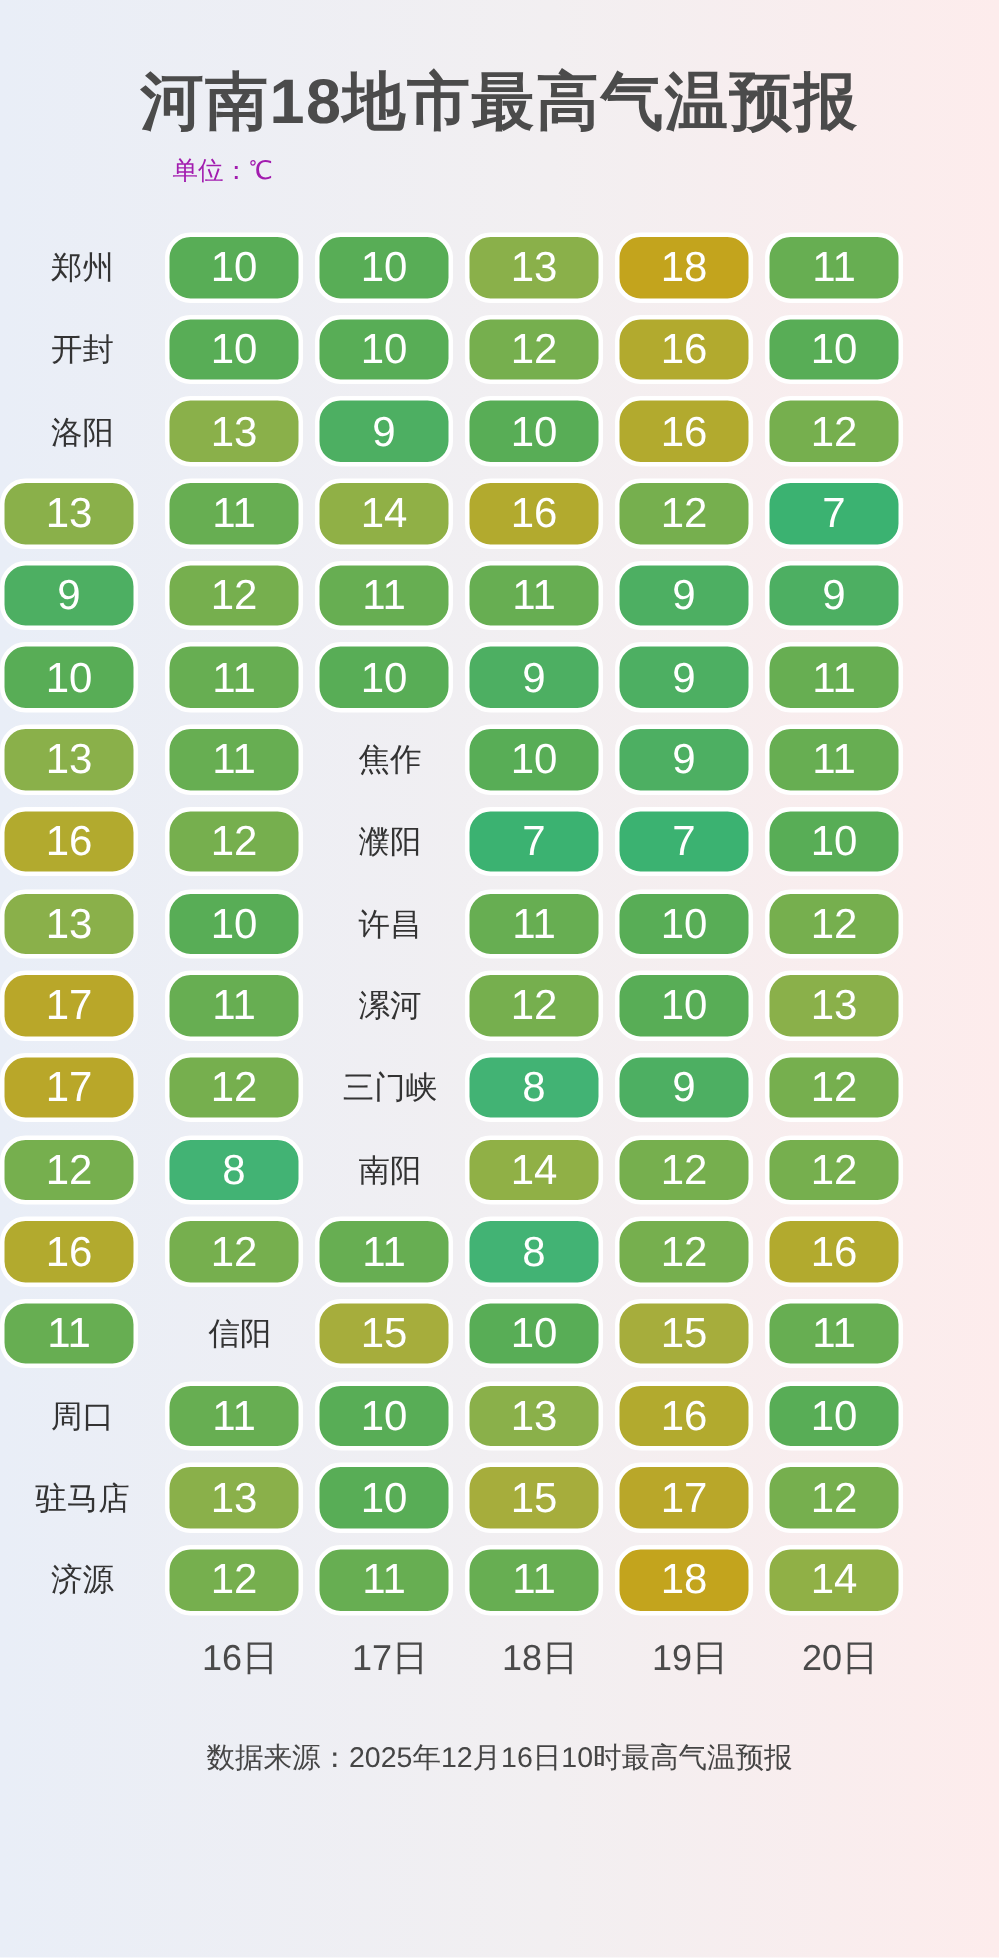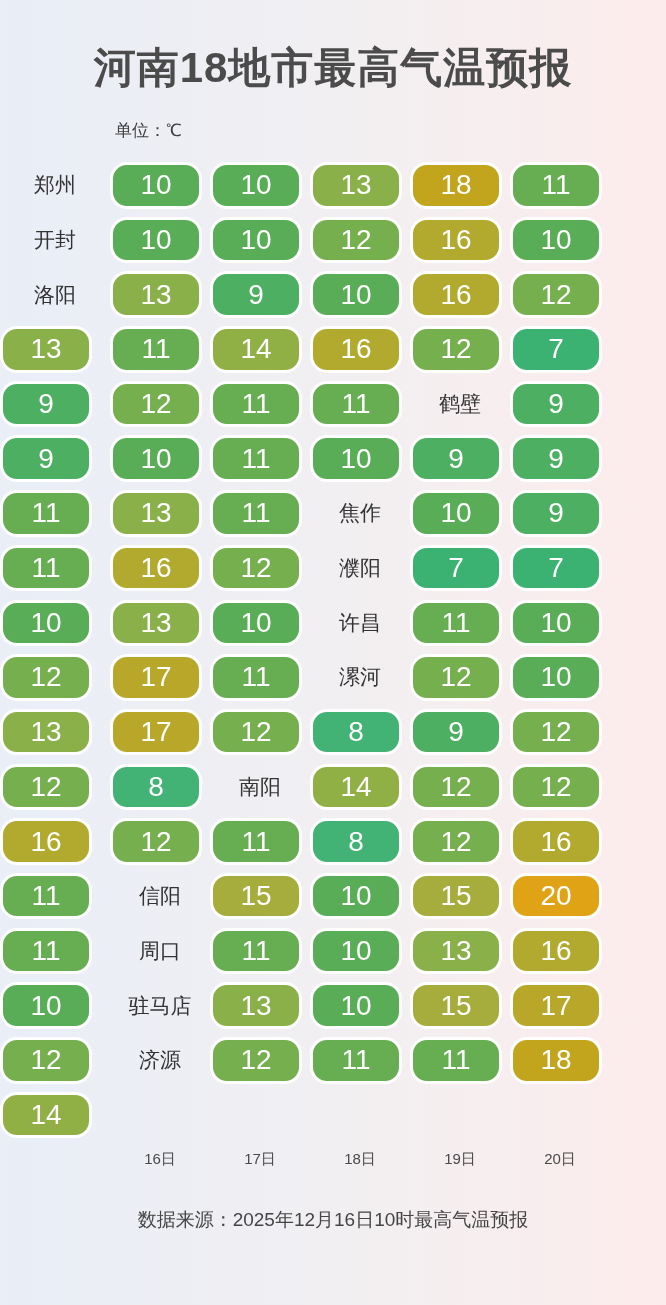--- a/index.html
+++ b/index.html
@@ -13,30 +13,30 @@
   .title {
     margin: 0;
     padding-top: 40px;
     text-align: center;
     font-size: 42px;
     font-weight: 700;
     color: #4b4b4b;
     letter-spacing: 1px;
   }
   .unit {
-    margin: 23px 0 0 115px;
+    margin: 6px 0 0 115px;
     font-size: 17px;
-    color: #404040;
+    color: #a21caf;
   }
   .grid {
     display: grid;
     grid-template-columns: 110px repeat(5, 100px);
     grid-auto-rows: 46.5px;
     row-gap: 8.2px;
-    margin-top: 20px;
+    margin-top: 30px;
   }
   .cell-label {
     display: flex;
     align-items: center;
     justify-content: center;
     font-size: 21px;
     color: #333333;
   }
   .pill {
     width: 92px;
@@ -50,21 +50,21 @@
     color: #ffffff;
     font-size: 28px;
   }
   .dates {
     display: grid;
     grid-template-columns: 110px repeat(5, 100px);
     margin-top: 12px;
   }
   .date {
     text-align: center;
-    font-size: 15px;
+    font-size: 24px;
     color: #4a4a4a;
   }
   .source {
     margin-top: 38px;
     text-align: center;
     font-size: 19px;
     color: #454545;
   }
 </style>
 </head>
@@ -96,21 +96,20 @@
     <div class="pill" style="background: rgb(138, 176, 74);">13</div>
     <div class="pill" style="background: rgb(103, 174, 82);">11</div>
     <div class="pill" style="background: rgb(144, 176, 70);">14</div>
     <div class="pill" style="background: rgb(178, 170, 46);">16</div>
     <div class="pill" style="background: rgb(118, 175, 78);">12</div>
     <div class="pill" style="background: rgb(59, 178, 113);">7</div>
     <div class="pill" style="background: rgb(77, 175, 98);">9</div>
     <div class="pill" style="background: rgb(118, 175, 78);">12</div>
     <div class="pill" style="background: rgb(103, 174, 82);">11</div>
     <div class="pill" style="background: rgb(103, 174, 82);">11</div>
-    <div class="cell-label">鹤壁</div>
     <div class="pill" style="background: rgb(77, 175, 98);">9</div>
     <div class="pill" style="background: rgb(77, 175, 98);">9</div>
     <div class="pill" style="background: rgb(88, 173, 86);">10</div>
     <div class="pill" style="background: rgb(103, 174, 82);">11</div>
     <div class="pill" style="background: rgb(88, 173, 86);">10</div>
     <div class="pill" style="background: rgb(77, 175, 98);">9</div>
     <div class="pill" style="background: rgb(77, 175, 98);">9</div>
     <div class="pill" style="background: rgb(103, 174, 82);">11</div>
     <div class="pill" style="background: rgb(138, 176, 74);">13</div>
     <div class="pill" style="background: rgb(103, 174, 82);">11</div>
@@ -131,41 +130,41 @@
     <div class="pill" style="background: rgb(88, 173, 86);">10</div>
     <div class="pill" style="background: rgb(118, 175, 78);">12</div>
     <div class="pill" style="background: rgb(185, 167, 41);">17</div>
     <div class="pill" style="background: rgb(103, 174, 82);">11</div>
     <div class="cell-label">漯河</div>
     <div class="pill" style="background: rgb(118, 175, 78);">12</div>
     <div class="pill" style="background: rgb(88, 173, 86);">10</div>
     <div class="pill" style="background: rgb(138, 176, 74);">13</div>
     <div class="pill" style="background: rgb(185, 167, 41);">17</div>
     <div class="pill" style="background: rgb(118, 175, 78);">12</div>
+    <div class="cell-label">三门峡</div>
     <div class="pill" style="background: rgb(66, 179, 116);">8</div>
     <div class="pill" style="background: rgb(77, 175, 98);">9</div>
     <div class="pill" style="background: rgb(118, 175, 78);">12</div>
     <div class="pill" style="background: rgb(118, 175, 78);">12</div>
     <div class="pill" style="background: rgb(66, 179, 116);">8</div>
     <div class="cell-label">南阳</div>
     <div class="pill" style="background: rgb(144, 176, 70);">14</div>
     <div class="pill" style="background: rgb(118, 175, 78);">12</div>
     <div class="pill" style="background: rgb(118, 175, 78);">12</div>
     <div class="pill" style="background: rgb(178, 170, 46);">16</div>
     <div class="pill" style="background: rgb(118, 175, 78);">12</div>
     <div class="pill" style="background: rgb(103, 174, 82);">11</div>
     <div class="pill" style="background: rgb(66, 179, 116);">8</div>
     <div class="pill" style="background: rgb(118, 175, 78);">12</div>
     <div class="pill" style="background: rgb(178, 170, 46);">16</div>
     <div class="pill" style="background: rgb(103, 174, 82);">11</div>
     <div class="cell-label">信阳</div>
     <div class="pill" style="background: rgb(166, 173, 60);">15</div>
     <div class="pill" style="background: rgb(88, 173, 86);">10</div>
     <div class="pill" style="background: rgb(166, 173, 60);">15</div>
-    <div class="pill" style="background: rgb(224, 163, 21);">20</div>
     <div class="pill" style="background: rgb(103, 174, 82);">11</div>
     <div class="cell-label">周口</div>
     <div class="pill" style="background: rgb(103, 174, 82);">11</div>
     <div class="pill" style="background: rgb(88, 173, 86);">10</div>
     <div class="pill" style="background: rgb(138, 176, 74);">13</div>
     <div class="pill" style="background: rgb(178, 170, 46);">16</div>
     <div class="pill" style="background: rgb(88, 173, 86);">10</div>
     <div class="cell-label">驻马店</div>
     <div class="pill" style="background: rgb(138, 176, 74);">13</div>
     <div class="pill" style="background: rgb(88, 173, 86);">10</div>

